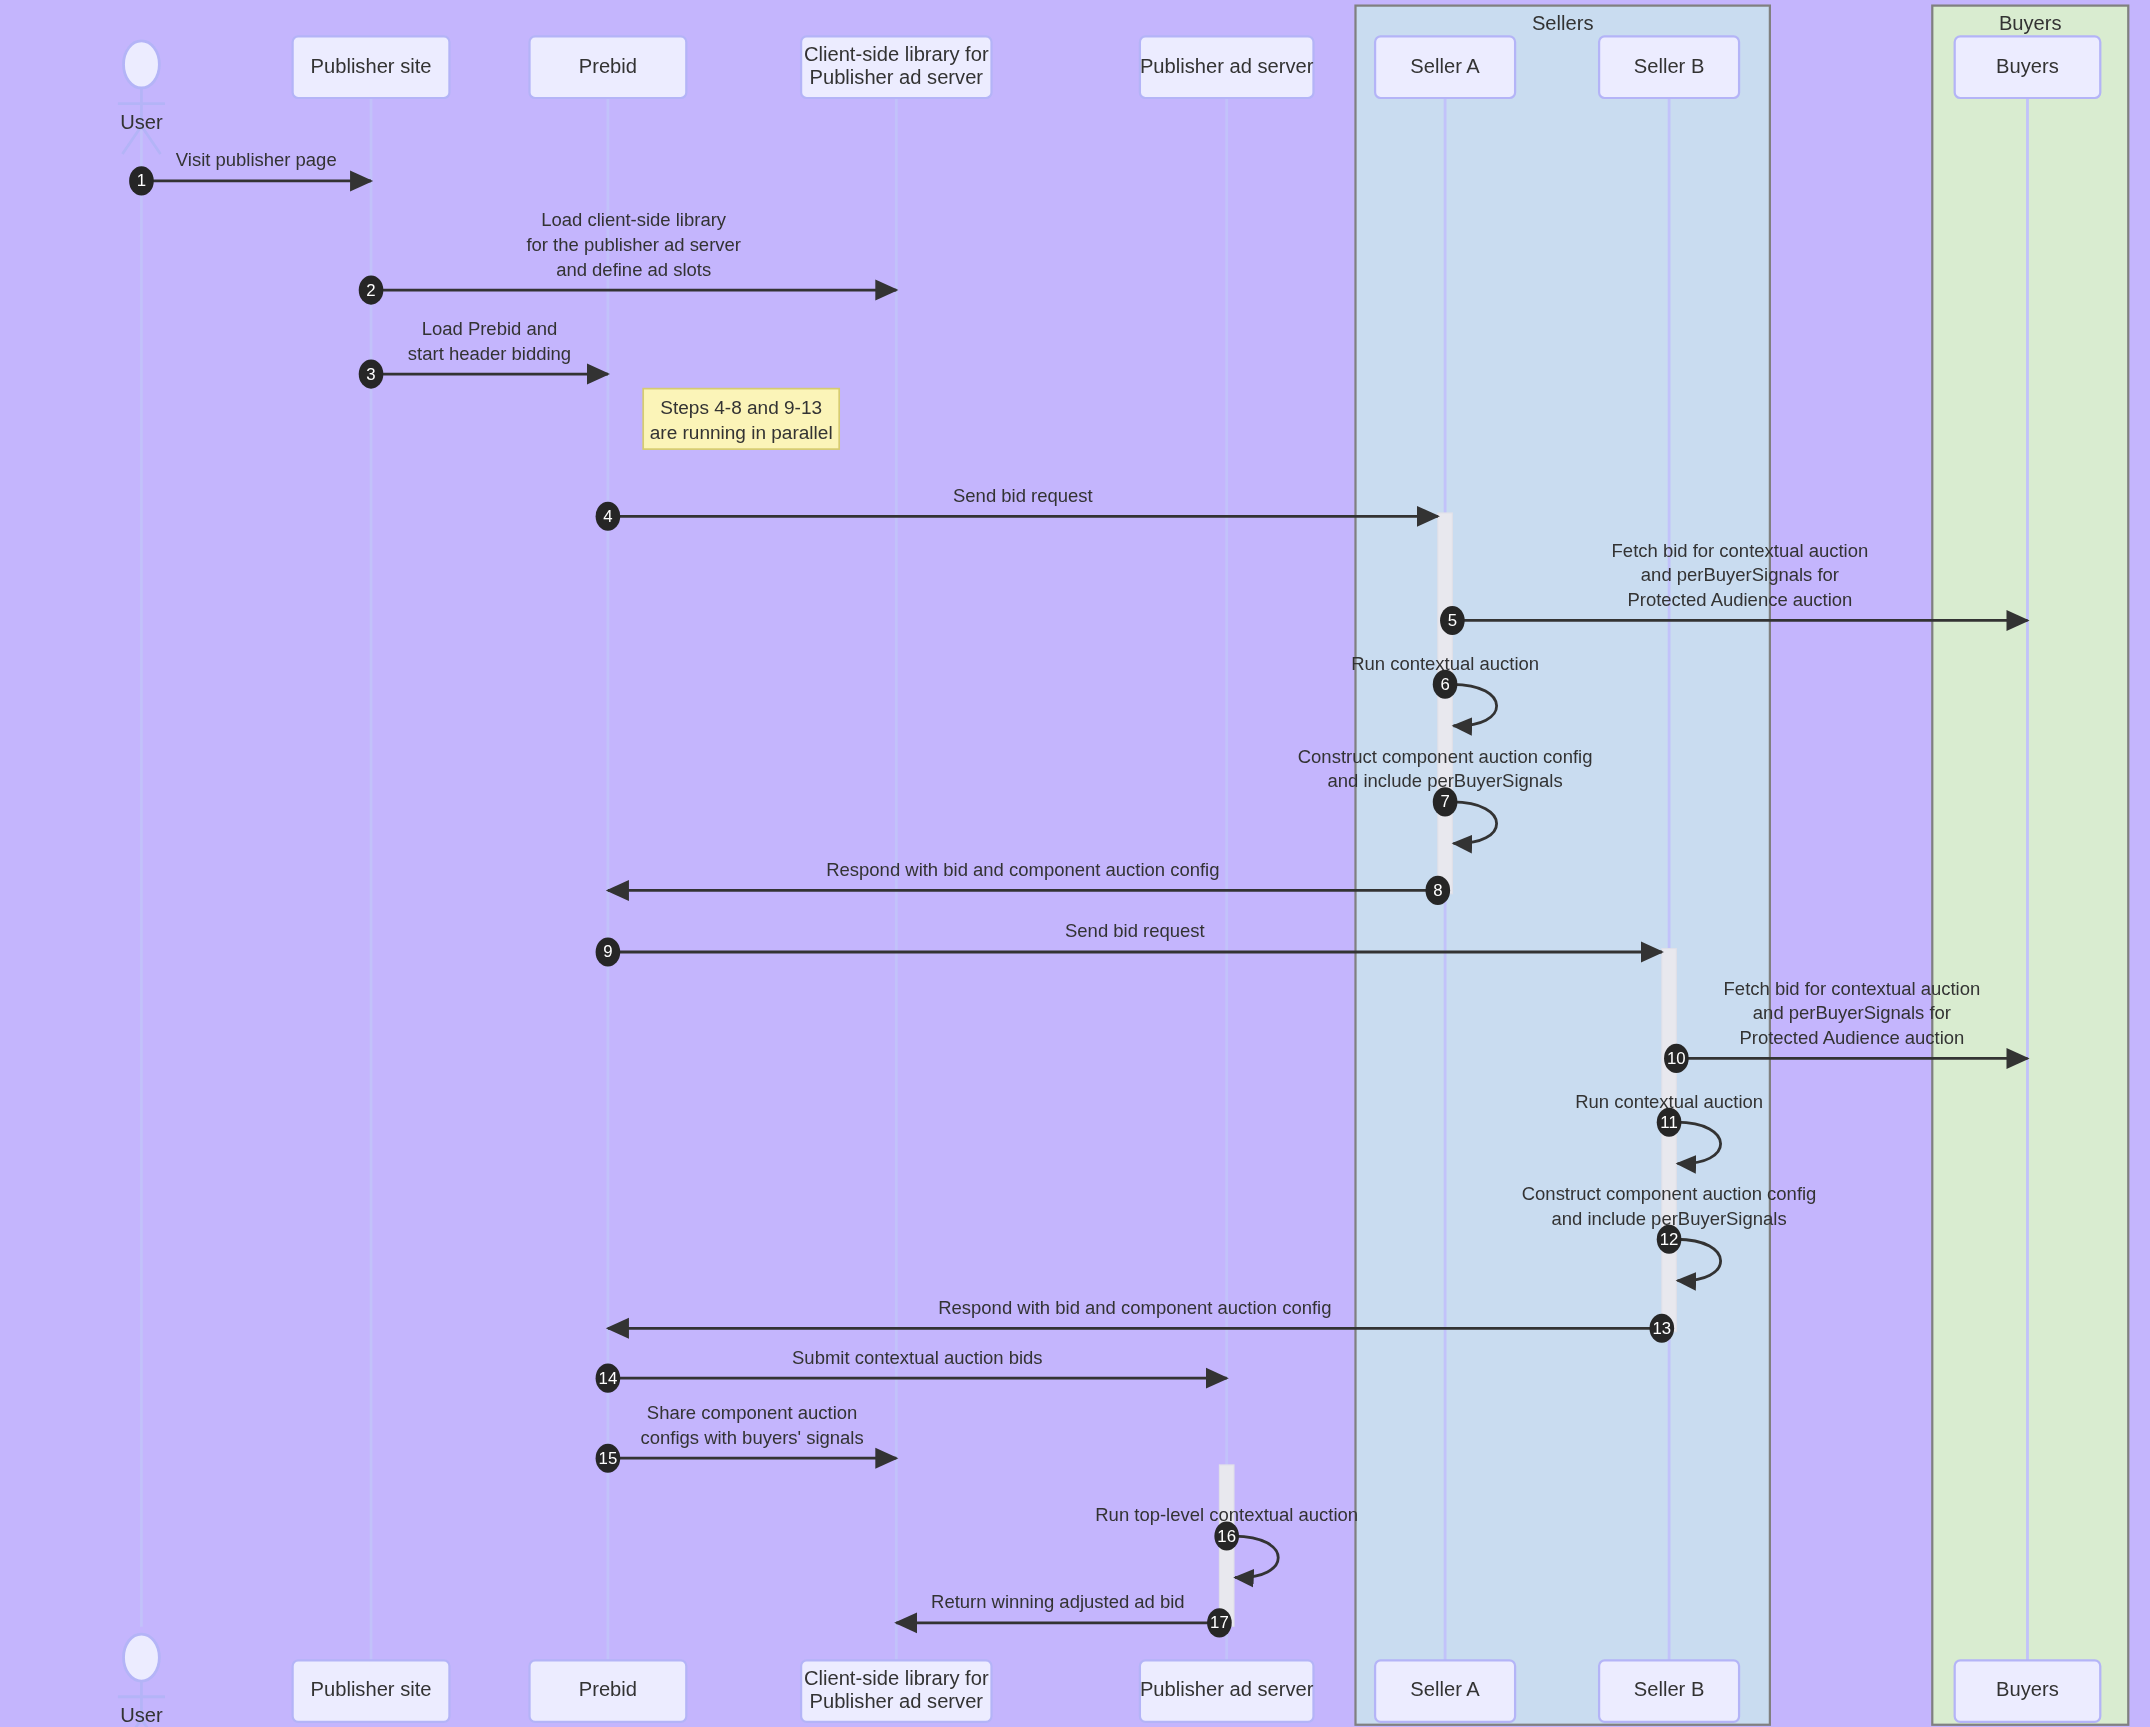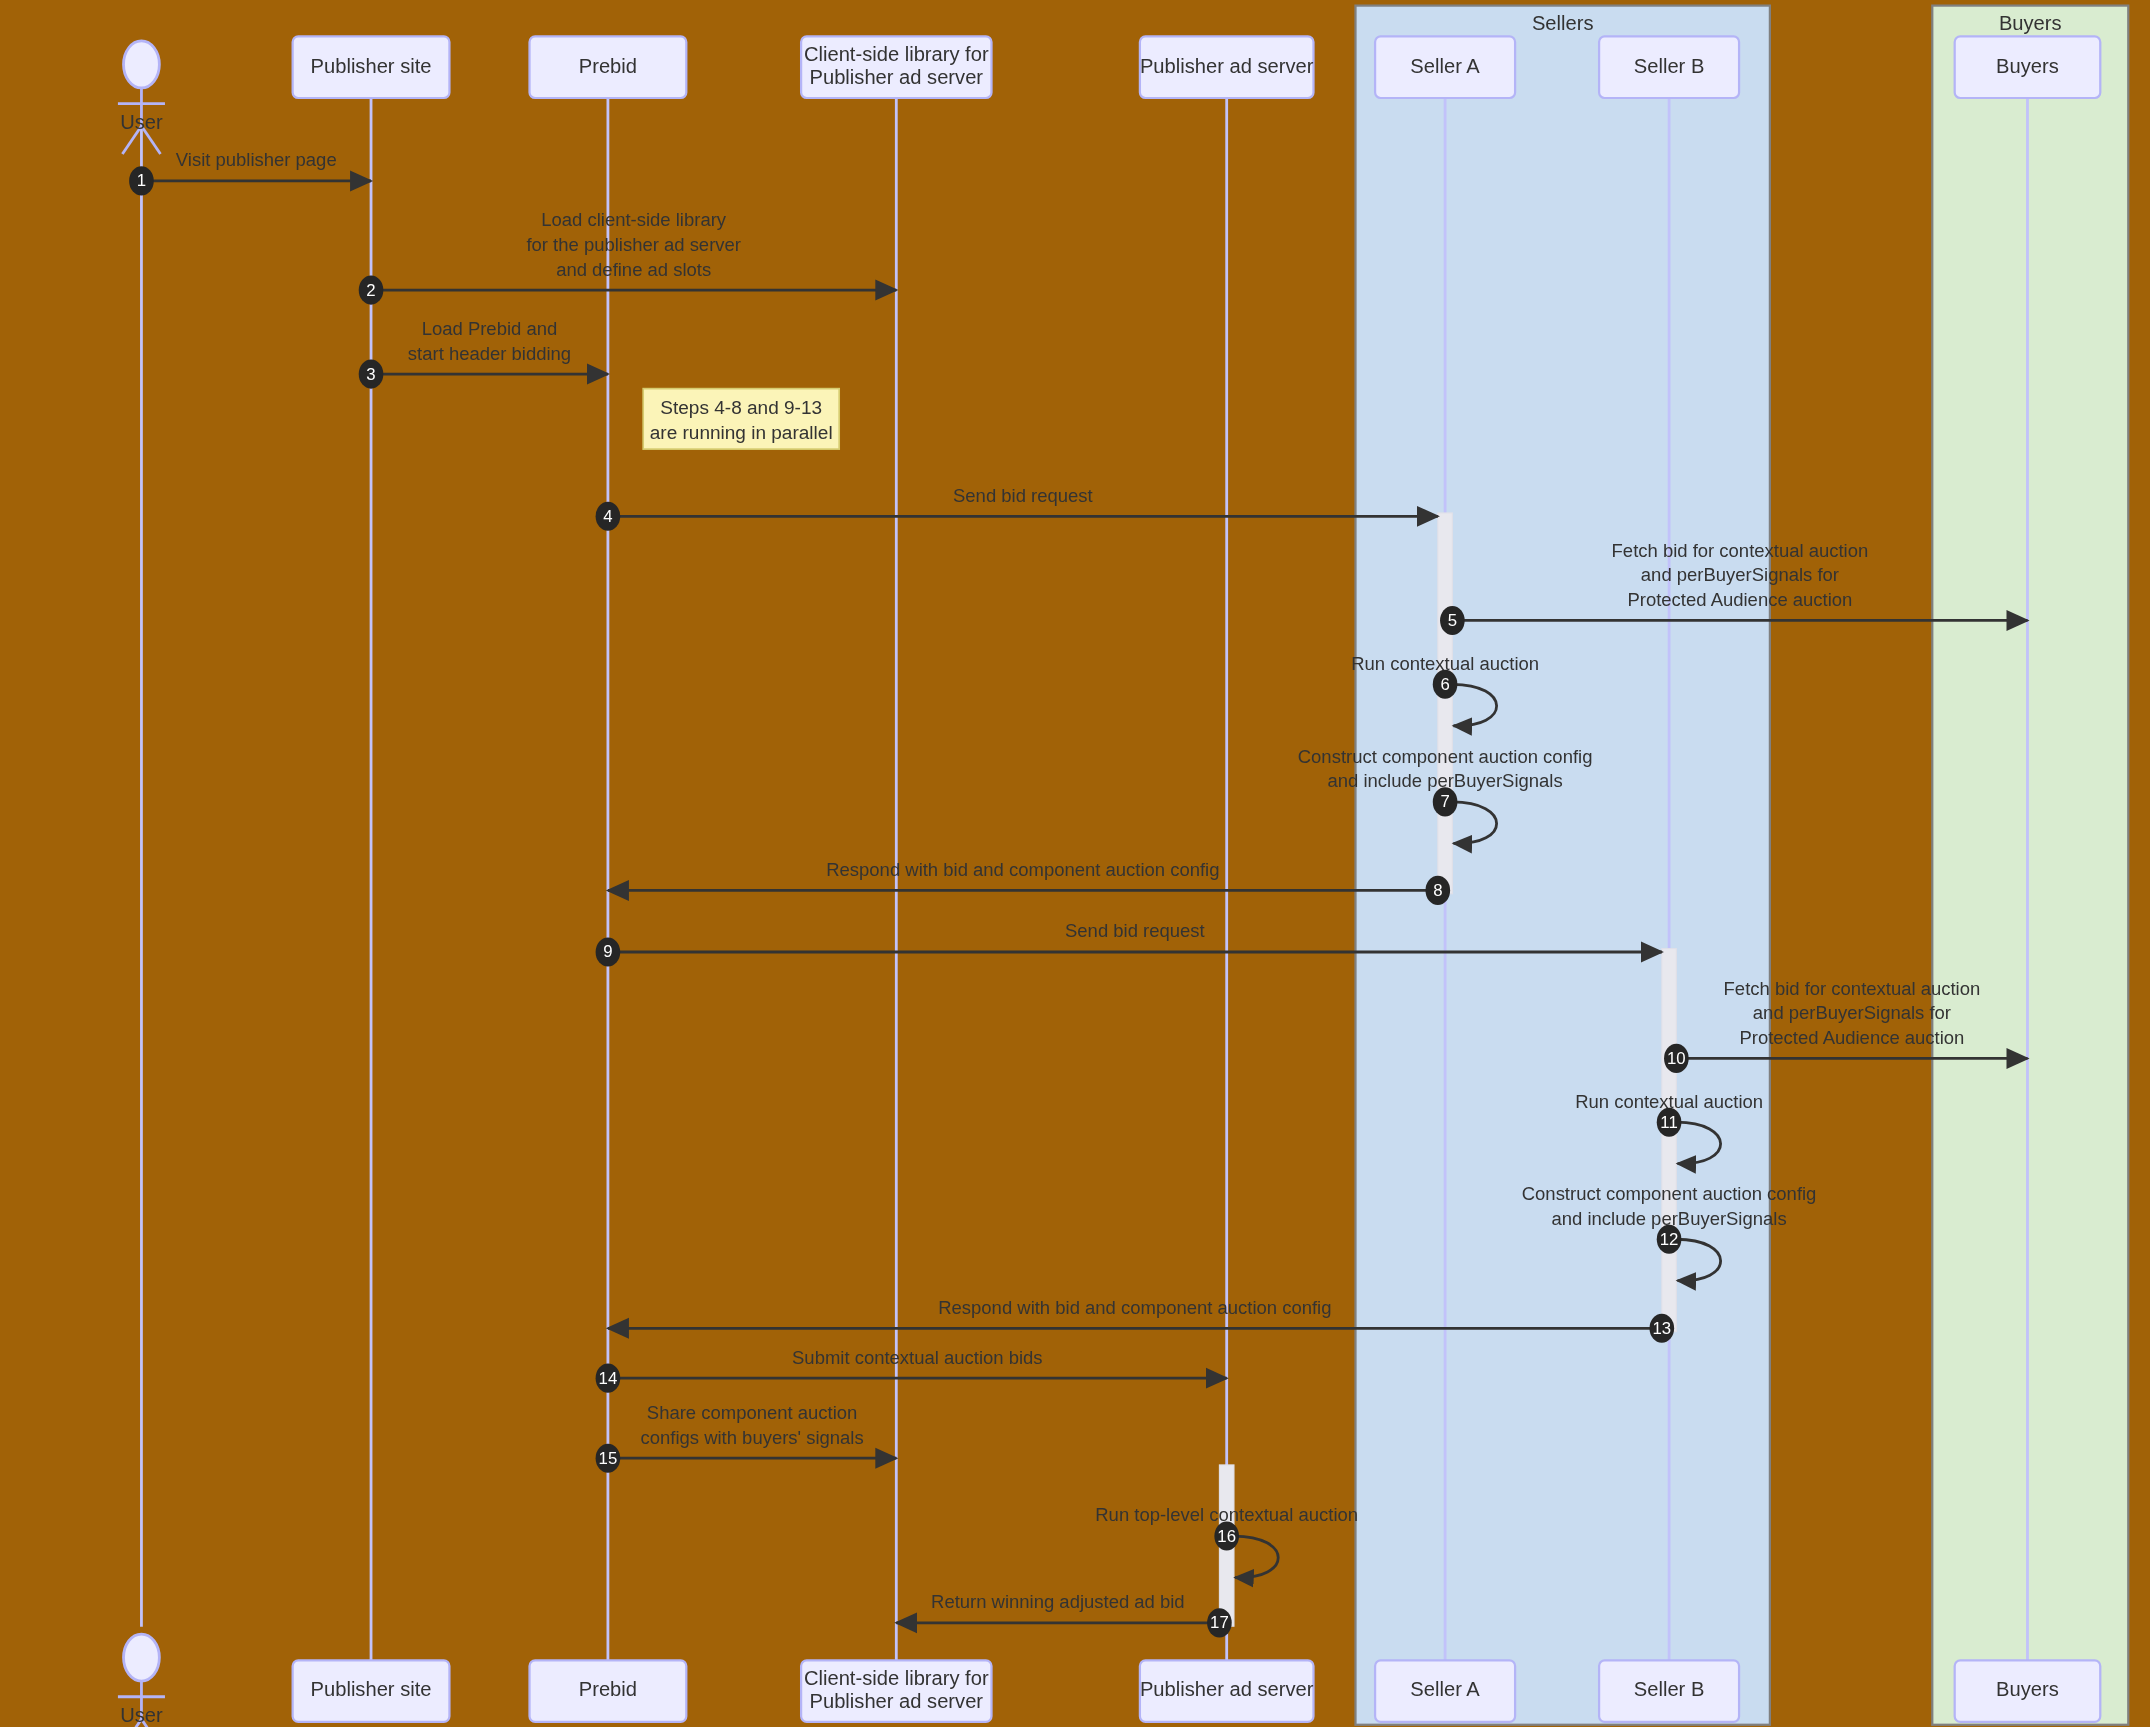--- a/index.html
+++ b/index.html
@@ -1,18 +1,18 @@
 <!DOCTYPE html>
 <html style="font-size:9px"><head>
 <meta charset="utf-8">
 <title>Sequence Diagram</title>
 <style>
   html,body{margin:0;padding:0;background:#ffffff;}
   body{font-family:"Liberation Sans", sans-serif;}
-  #stage{position:relative;width:2151px;height:1727px;background:#a16207;overflow:hidden;}
+  #stage{position:relative;width:2151px;height:1727px;background:#c4b5fd;overflow:hidden;}
   svg{position:absolute;left:0;top:0;width:2151px;height:1727px;}
   .lbl{font-family:"Liberation Sans", sans-serif;fill:#333333;}
   .msg-lbl{font-size:33px;text-anchor:middle;}
   .part-lbl{font-size:36px;text-anchor:middle;dominant-baseline:middle;}
   .grp-lbl{font-size:36px;text-anchor:middle;}
   .actor-lbl{font-size:36px;text-anchor:middle;}
   .note-lbl{font-size:34px;text-anchor:middle;}
   .seqnum{font-size:30px;fill:#ffffff;text-anchor:middle;dominant-baseline:central;font-family:"Liberation Sans", sans-serif;}
   .lifeline{stroke:#c2c2fa;stroke-width:5;}
   .pbox{fill:#ececff;stroke:#b4b4f7;stroke-width:4;rx:10;ry:10;}

